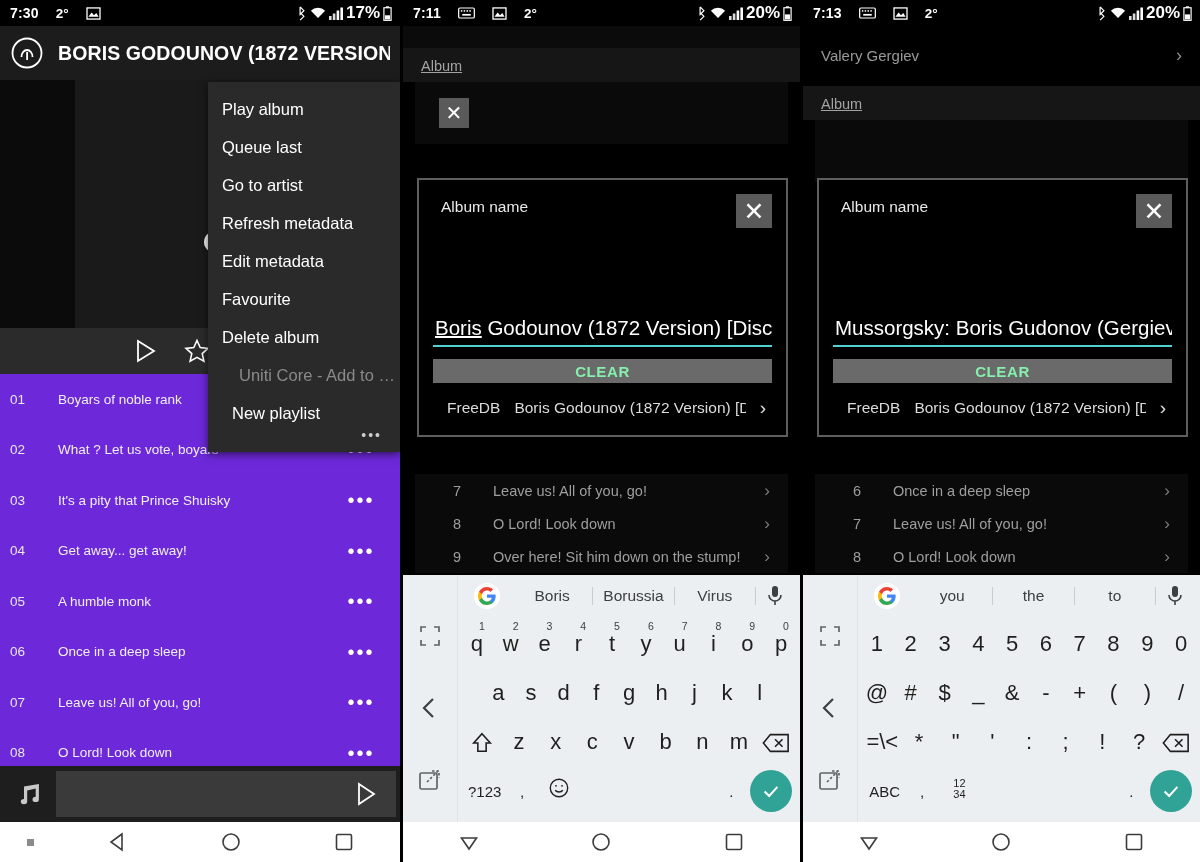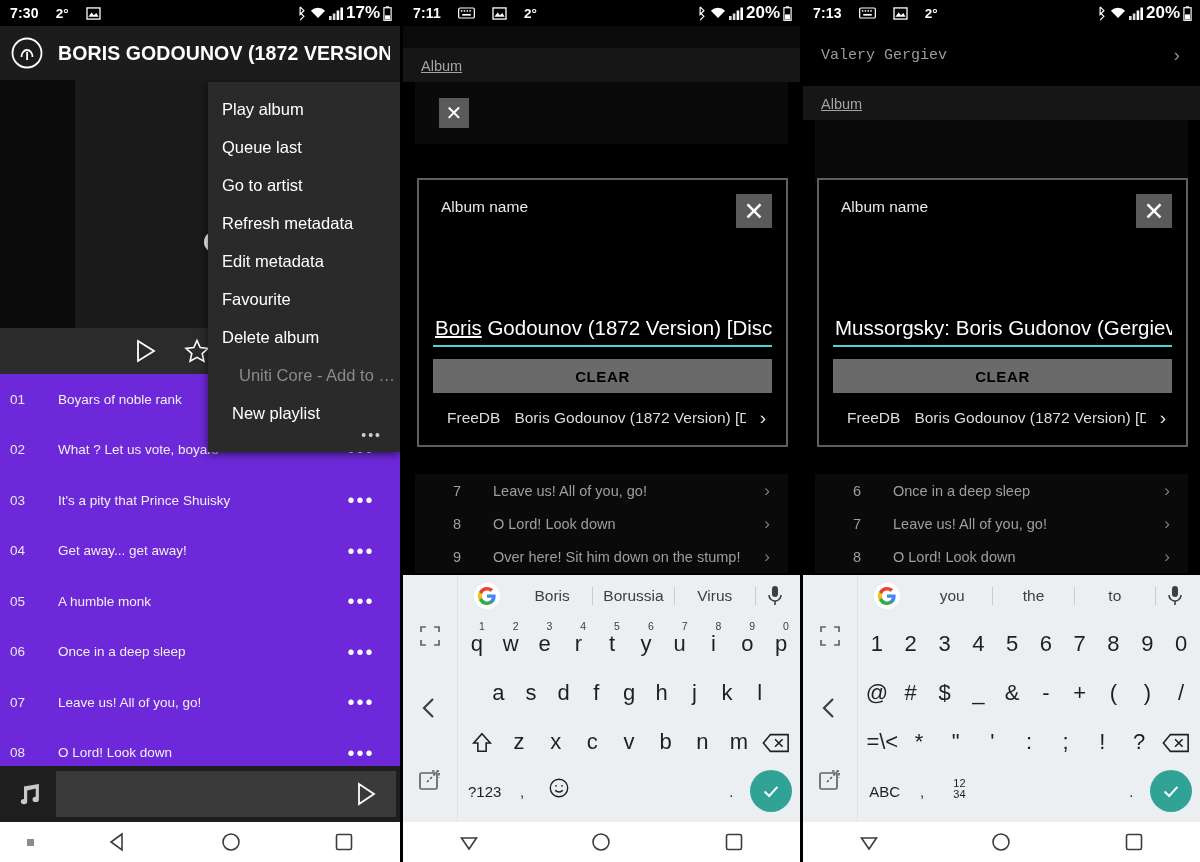--- a/index.html
+++ b/index.html
@@ -85,21 +85,21 @@
   }
   .menu-item.disabled { color: #8a8a8a; margin-left: 17px; }
   .menu-item.sub { padding-left: 24px; }
   .menu-dots { text-align: right; padding-right: 18px; color: #ccc; font-size: 14px;
     letter-spacing: 2px; line-height: 6px; height: 10px; }
 
   
   .meta-page { background: #000; height: 836px; position: relative; }
   .meta-topfield {
     background: #000; height: 60px; display: flex; align-items: center;
-    padding: 0 18px; color: #9a9a9a; font-size: 15px; border-bottom: 1px solid #000; font-family: Liberation Mono, monospace;
+    padding: 0 18px; color: #9a9a9a; font-size: 15px; border-bottom: 1px solid #000;
   }
   .meta-topfield .chev { margin-left: auto; color: #8d8d8d; font-size: 18px; }
   .meta-label { color: #a3a3a3; font-size: 14.5px; padding: 10px 0 8px 18px; background:#161616;text-decoration:underline; }
   .meta-row {
     background: #0a0a0a; height: 62px; display: flex; align-items: center;
     padding: 0 10px 0 24px; margin: 0 12px;
   }
   .meta-row-text { color: #b5b5b5; font-size: 14.5px; flex: 1; white-space: nowrap; overflow: hidden; }
   .xbtn {
     width: 30px; height: 30px; background: #5a5a5a; color: #fff;
@@ -120,21 +120,21 @@
     font-size: 25px; font-weight: 300; line-height: 1;
   }
   .dialog-gap { height: 88px; }
   .dialog-input {
     color: #fff; font-size: 20.5px; border-bottom: 2px solid #4fd2d2;
     padding: 0 2px 5px 2px; white-space: nowrap; overflow: hidden;
     position: relative;
   }
   .dialog-input .sel { text-decoration: underline; text-decoration-thickness: 2px; }
   .clear-btn {
-    margin-top: 12px; height: 34px; background: #6a6a6a; color: #000000;
+    margin-top: 12px; height: 24px; background: #6a6a6a; color: #86efac;
     display: flex; align-items: center; justify-content: center;
     font-size: 15px; font-weight: bold; letter-spacing: .6px;
   }
   .freedb-row {
     margin-top: 14px; display: flex; align-items: center; gap: 14px;
     padding: 0 6px 0 14px; color: #dcdcdc; font-size: 15.5px;
   }
   .freedb-name { white-space: nowrap; overflow: hidden; flex: 1; }
   .freedb-chev { color: #e0e0e0; font-size: 19px; }
 

